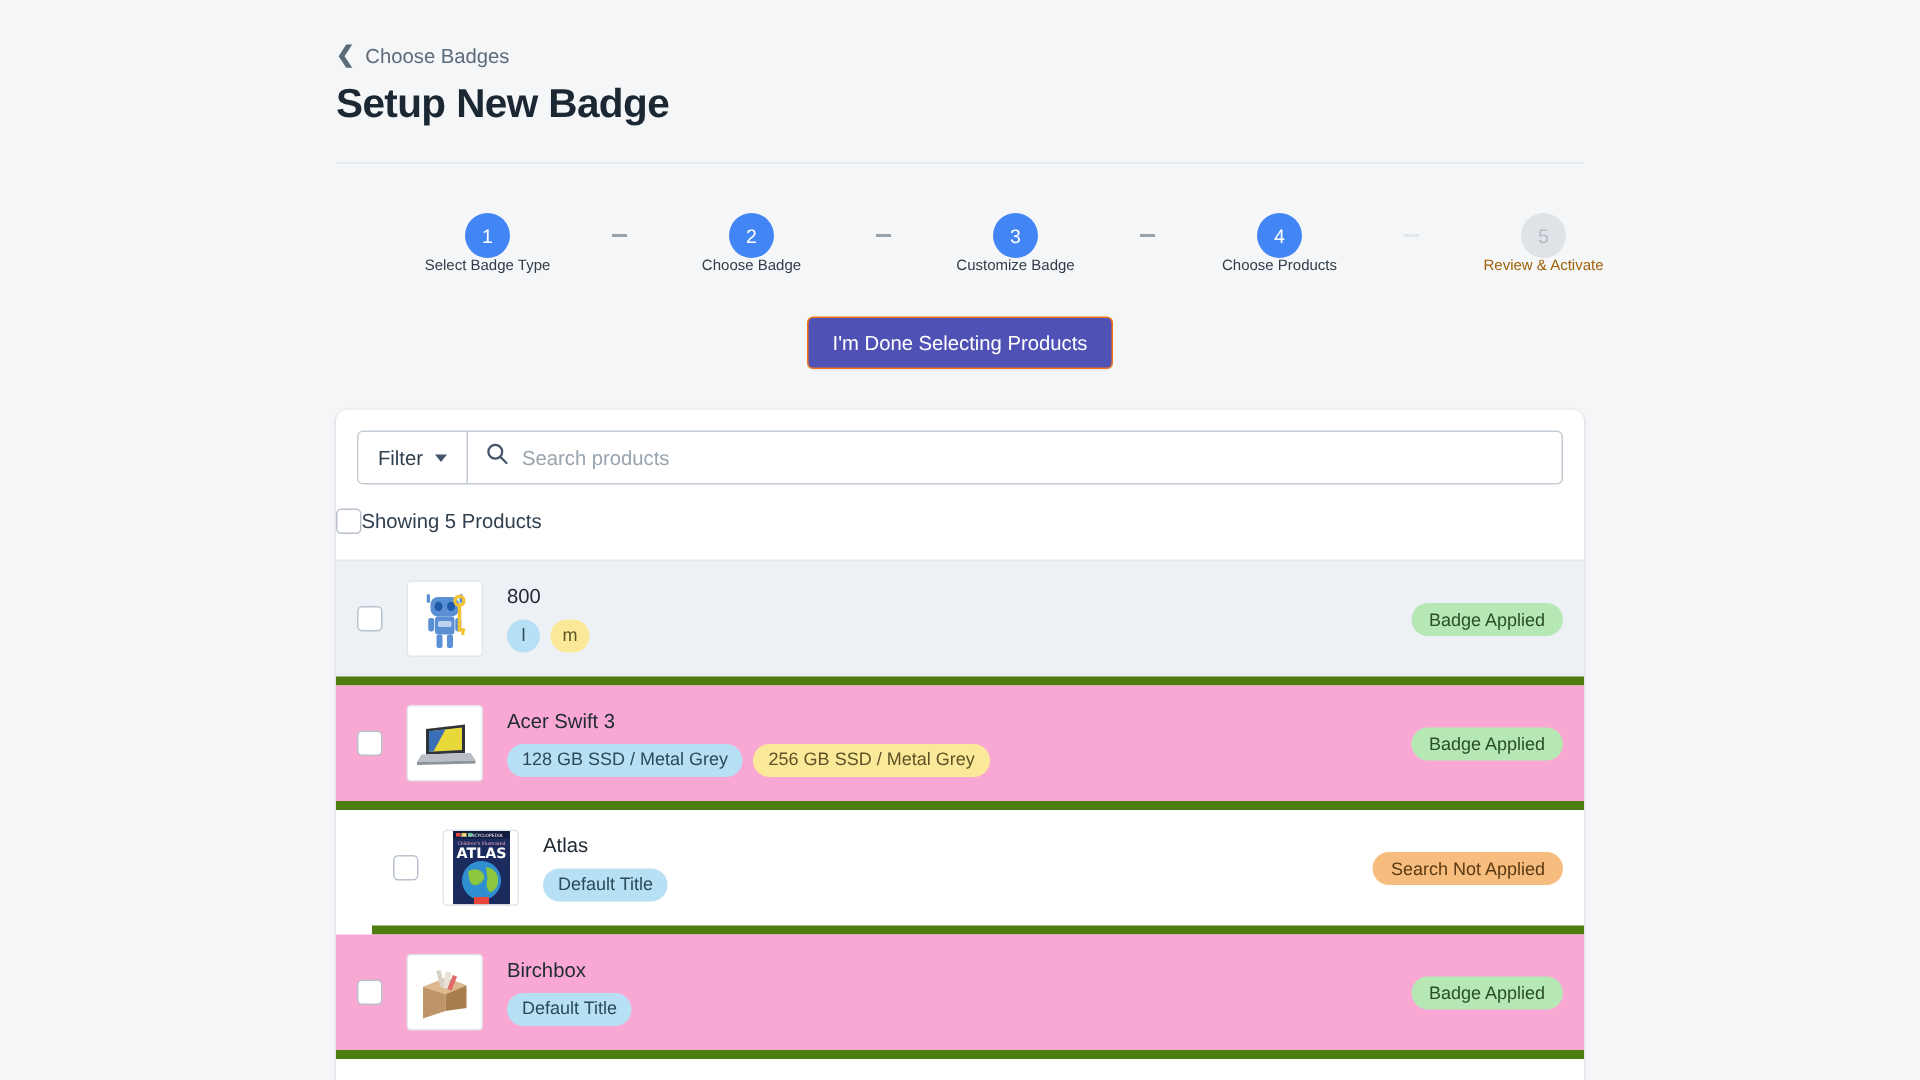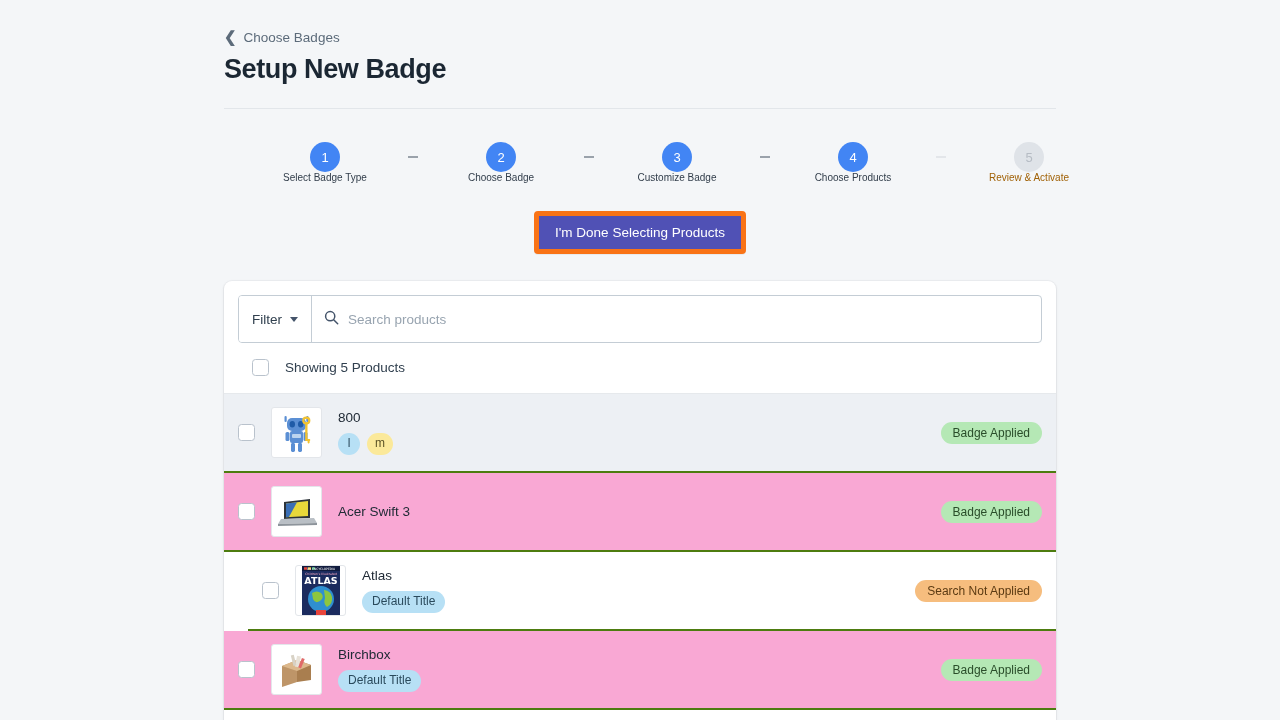--- a/index.html
+++ b/index.html
@@ -56,74 +56,74 @@
   .step.inactive .step-label { color: #a16207; }
   .connector {
     flex: 1 1 auto; height: 2px; margin-top: 14px; background: #9aa2ab;
     min-width: 10px;
   }
   .connector.dim { background: #e3e6ea; }
 
   
   .done-wrap { margin-top: 28px; display: flex; justify-content: center; }
   .done-btn {
-    background: #5051b5; color: #fff; border: 5px solid #f97316;
+    background: #5051b5; color: #fff; border: 1px solid #f97316;
     font-size: 13.5px; padding: 9px 16px; border-radius: 4px;
     cursor: pointer; font-family: inherit;
     box-shadow: 0 1px 0 rgba(22,29,37,0.05);
   }
 
   
   .card {
     margin-top: 27px;
     background: #fff;
     border-radius: 8px;
     box-shadow: 0 0 0 1px rgba(63,63,68,0.04), 0 1px 3px rgba(63,63,68,0.12);
     overflow: hidden;
   }
   .card-head { padding: 14px 14px 0 14px; }
   .searchbar {
     display: flex; align-items: stretch;
     border: 1px solid #c4cdd5; border-radius: 4px; overflow: hidden;
-    height: 48px; background: #fff;
+    height: 36px; background: #fff;
   }
   .filter-btn {
     display: flex; align-items: center; gap: 8px;
     padding: 0 13px; border-right: 1px solid #c4cdd5;
     font-size: 13.5px; color: #31404f; cursor: pointer; background: #fff;
   }
   .caret {
     width: 0; height: 0;
     border-left: 4.5px solid transparent; border-right: 4.5px solid transparent;
     border-top: 5.5px solid #44546a;
   }
   .search-area { display: flex; align-items: center; gap: 9px; padding: 0 12px; flex: 1; }
   .search-input {
     border: 0; outline: none; font-size: 13.5px; color: #7f1d1d;
     font-family: inherit; flex: 1; background: transparent;
   }
   .search-input::placeholder { color: #98a4b0; }
 
   .showing-row {
-    display: flex; align-items: center; gap: 16px;
-    padding: 16px 14px 17px 28px;
+    display: flex; align-items: center; 
+    padding: 16px 14px 17px 0;
     border-bottom: 1px solid #e6e9ec;
   }
   .showing-label { font-size: 13.5px; color: #31404f; }
 
   .cbx {
     width: 17px; height: 17px; border: 1px solid #b9c2cc; border-radius: 3.5px;
     background: #fff; flex: 0 0 auto; cursor: pointer; display: block;
   }
 
   
   .prow {
     display: flex; align-items: center;
     padding: 13px 14px; gap: 16px;
-    border-bottom: 2px solid #4d7c0f;
+    border-bottom: 6px solid #4d7c0f;
     min-height: 77px;
   }
   .prow.shade-a { background: #edf0f4; }
   .prow.shade-b { background: #f9a8d4; }
   .prow.shade-c { background: #ffffff; margin-left: 24px; }
   .thumb {
     width: 51px; height: 51px; flex: 0 0 auto;
     background: #fff; border: 1px solid #e3e6ea; border-radius: 3px;
     display: flex; align-items: center; justify-content: center;
     overflow: hidden;
@@ -258,20 +258,24 @@
             <rect width="47" height="47" fill="#ffffff"></rect>
             <polygon points="11,14 37,11 37,30 11,31" fill="#2d3339"></polygon>
             <polygon points="13,15.5 35,13 35,28 13,29.2" fill="#e8d83a"></polygon>
             <polygon points="13,15.5 24,14.2 16,29 13,29.2" fill="#3b6fb5"></polygon>
             <polygon points="8,31 41,30 44,35 5,36" fill="#b9bfc5"></polygon>
             <polygon points="5,36 44,35 44,37 5,38" fill="#8d949b"></polygon>
           </svg>
         </span>
         <span class="pinfo">
           <span class="pname" style="display:block">Acer Swift 3</span>
+          <span class="tags">
+            <span class="tag blue">128 GB SSD / Metal Grey</span>
+            <span class="tag yellow">256 GB SSD / Metal Grey</span>
+          </span>
         </span>
         <span class="status applied">Badge Applied</span>
       </div>
 
       <div class="prow shade-c">
         <span class="cbx"></span>
         <span class="thumb">
           <svg width="38" height="49" viewBox="0 0 38 49">
             <rect width="38" height="49" fill="#1b2b5e"></rect>
             <rect x="0" y="0" width="38" height="5" fill="#111c3e"></rect>

